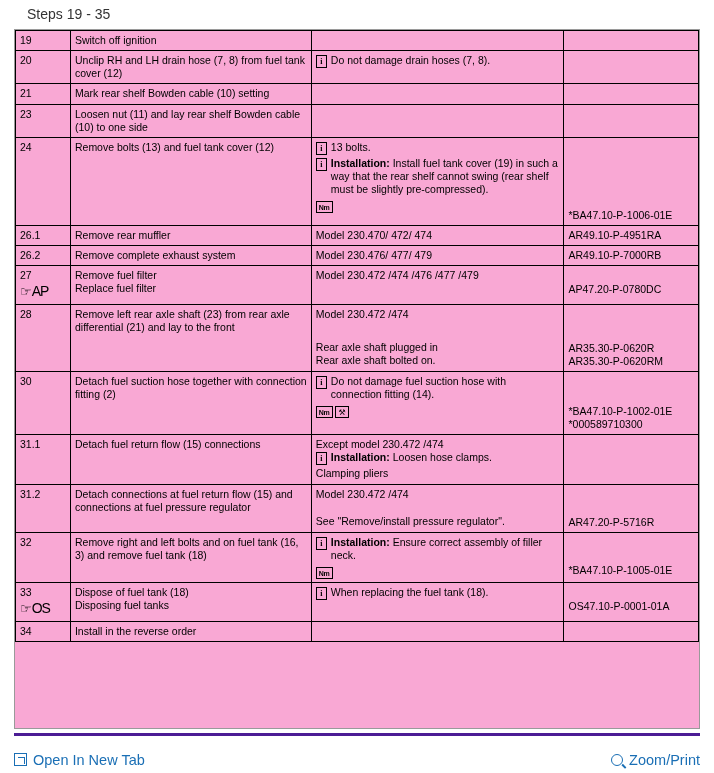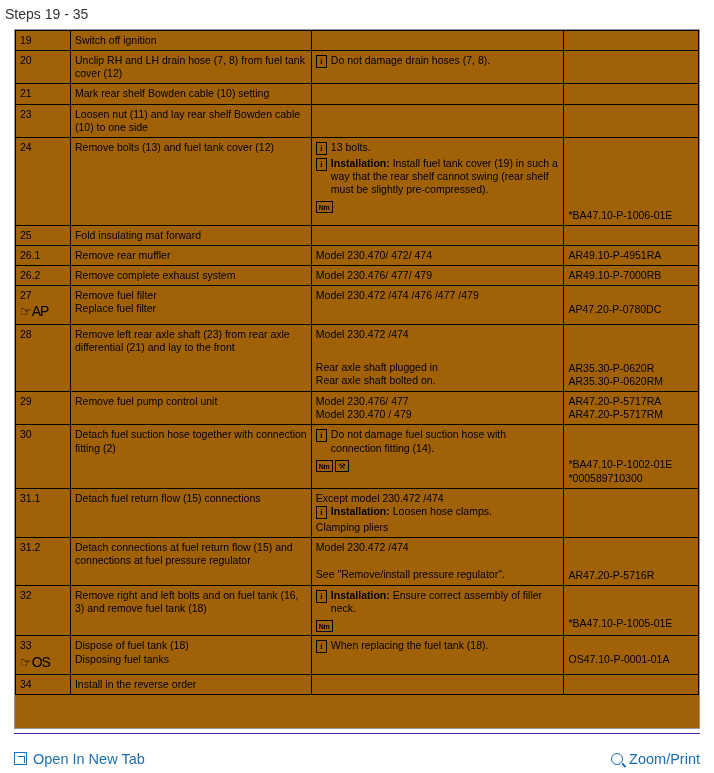--- a/index.html
+++ b/index.html
@@ -12,27 +12,27 @@
     height: 773px;
     font-family: "Liberation Sans", sans-serif;
     font-size: 11px;
     color: #000000;
     position: relative;
     overflow: hidden;
   }
   #page-title {
     font-size: 14px;
     color: #333333;
-    padding: 6px 0 7px 5px;
+    padding: 6px 0 7px 27px;
     font-family: "Liberation Sans", sans-serif;
   }
   .doc-wrap {
     margin: 0 14px;
     border: 1px solid #9a9a9a;
-    background: #a16207;
+    background: #f9a8d4;
     height: 700px;
     box-sizing: border-box;
     overflow: hidden;
     position: relative;
   }
   table.steps {
     border-collapse: collapse;
     width: 100%;
     table-layout: fixed;
     font-size: 10.5px;
@@ -101,21 +101,21 @@
   }
   .footer {
     position: absolute;
     left: 14px;
     right: 14px;
     bottom: 6px;
     height: 34px;
     display: flex;
     align-items: center;
     justify-content: space-between;
-    border-top: 1px solid #4c1d95;
+    border-top: 3px solid #4c1d95;
     padding-top: 16px;
     box-sizing: border-box;
   }
   .footer-link {
     display: flex;
     align-items: center;
     gap: 6px;
     color: #1a6fb5;
     font-size: 14.5px;
     text-decoration: none;
@@ -216,26 +216,20 @@
         <span class="info-text"><span class="bold">Installation:</span><span> Install fuel tank cover (19) in such a way that the rear shelf cannot swing (rear shelf must be slightly pre-compressed).</span></span>
       </div>
       <div class="nm-icon">Nm</div>
     </td>
     <td>
       <div style="height:68px"></div>
       <div>*BA47.10-P-1006-01E</div>
     </td>
   </tr>
 
-  <tr>
-    <td class="num-cell">25</td>
-    <td>Fold insulating mat forward</td>
-    <td></td>
-    <td></td>
-  </tr>
 
   <tr>
     <td class="num-cell">26.1</td>
     <td>Remove rear muffler</td>
     <td>Model 230.470/ 472/ 474</td>
     <td>AR49.10-P-4951RA</td>
   </tr>
 
   <tr>
     <td class="num-cell">26.2</td>
@@ -269,32 +263,20 @@
       <div>Rear axle shaft plugged in</div>
       <div>Rear axle shaft bolted on.</div>
     </td>
     <td>
       <div style="height:34px"></div>
       <div>AR35.30-P-0620R</div>
       <div>AR35.30-P-0620RM</div>
     </td>
   </tr>
 
-  <tr>
-    <td class="num-cell">29</td>
-    <td>Remove fuel pump control unit</td>
-    <td>
-      <div>Model 230.476/ 477</div>
-      <div>Model 230.470 / 479</div>
-    </td>
-    <td>
-      <div>AR47.20-P-5717RA</div>
-      <div>AR47.20-P-5717RM</div>
-    </td>
-  </tr>
 
   <tr>
     <td class="num-cell">30</td>
     <td>Detach fuel suction hose together with connection fitting (2)</td>
     <td>
       <div class="info-row">
         <span class="info-icon">i</span>
         <span class="info-text">Do not damage fuel suction hose with connection fitting (14).</span>
       </div>
       <div class="nm-icon">Nm</div>

